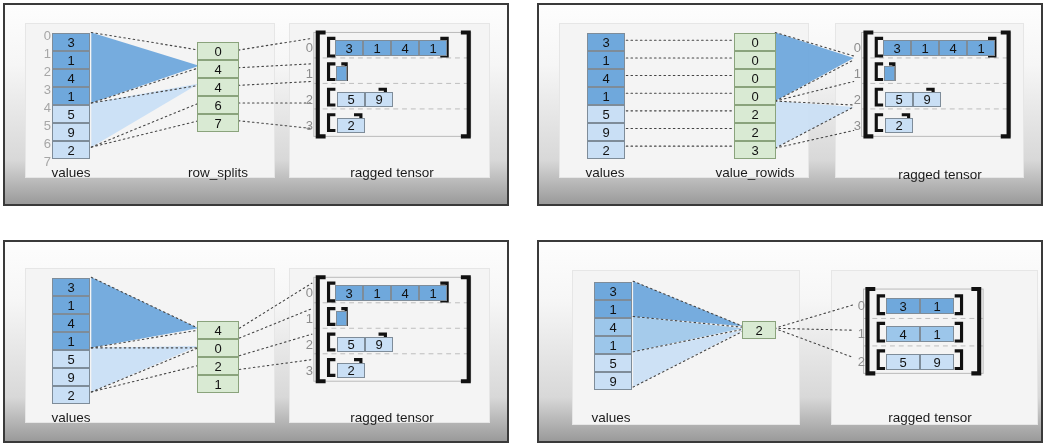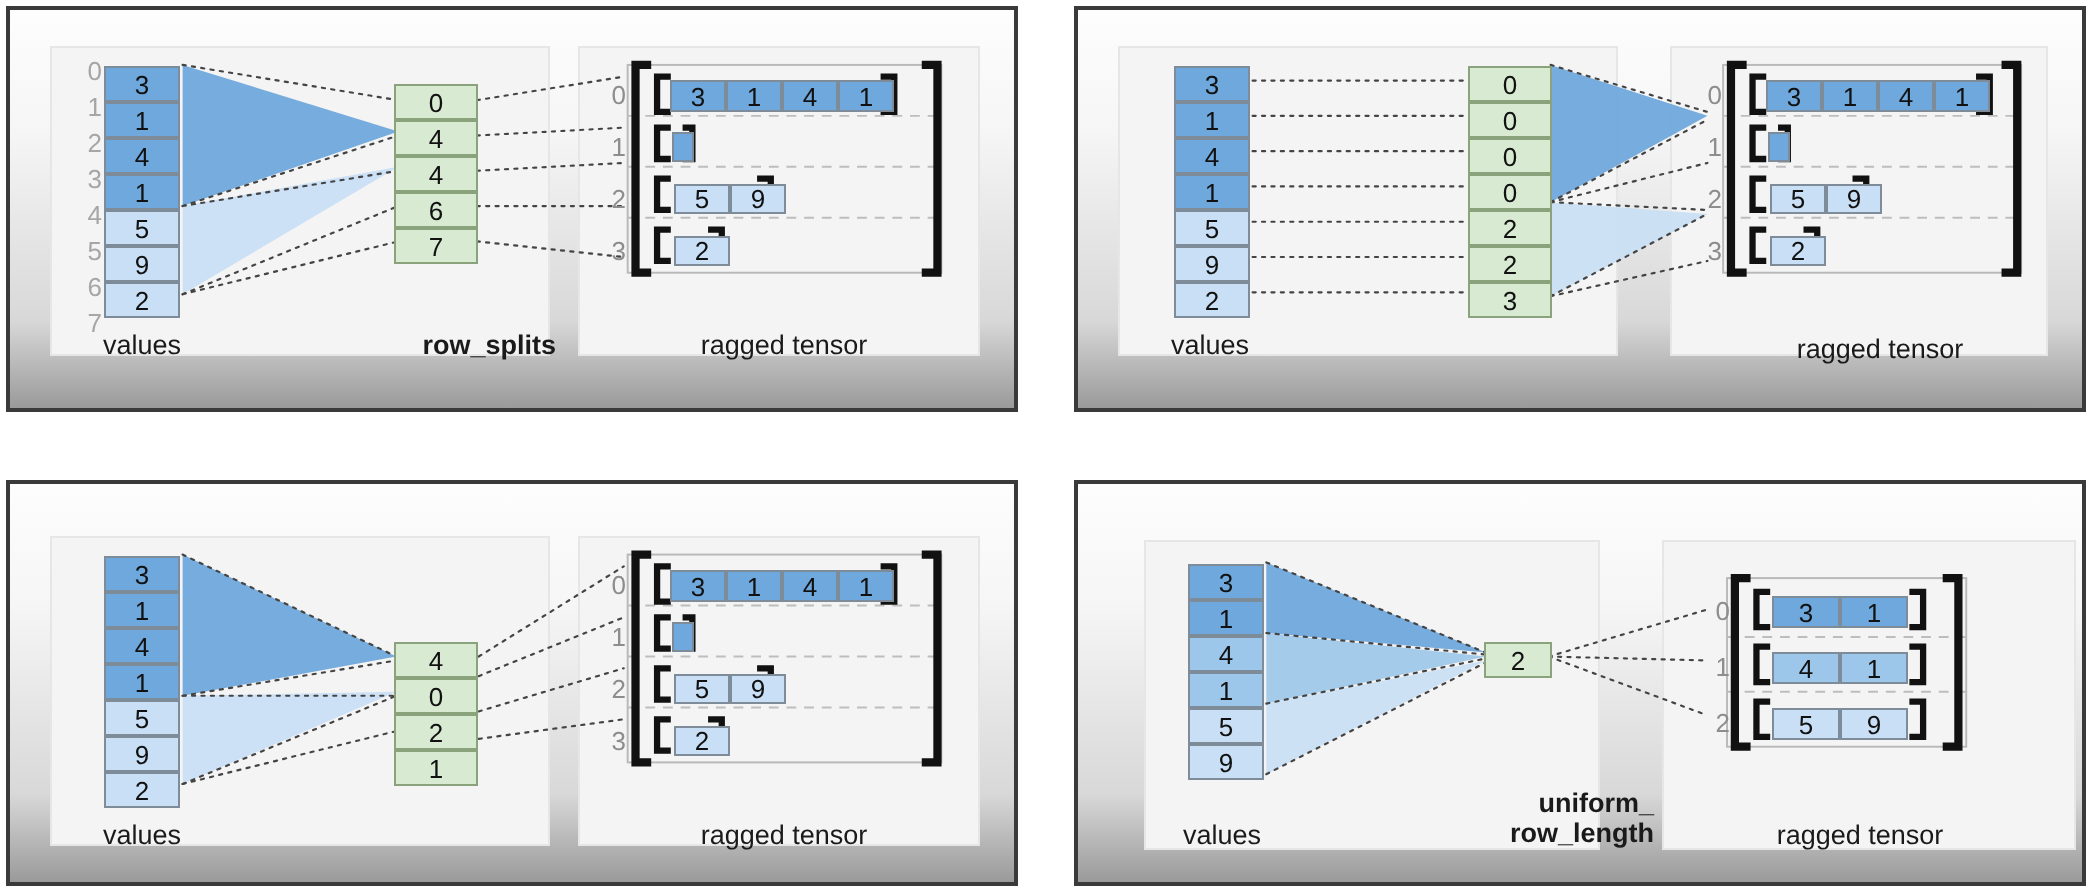--- a/index.html
+++ b/index.html
@@ -32,21 +32,21 @@
 
   
   .caption {
     position: absolute;
     font-size: 13.5px;
     color: #1a1a1a;
     text-align: center;
     white-space: pre-line;
     line-height: 15px;
   }
-  .caption.bold { font-weight: bold; text-align: right; }
+  .caption.bold { font-weight: normal; }
 
   
   .cell {
     position: absolute;
     border: 1px solid #7e8c99;
     font-size: 13px;
     color: #111;
     text-align: center;
     line-height: 1;
     display: flex;
@@ -227,20 +227,21 @@
     <div class="cell dark" style="left:344px; top:35px; width:28px; height:16px;">3</div>
     <div class="cell dark" style="left:372px; top:35px; width:28px; height:16px;">1</div>
     <div class="cell dark" style="left:400px; top:35px; width:28px; height:16px;">4</div>
     <div class="cell dark" style="left:428px; top:35px; width:28px; height:16px;">1</div>
     <div class="cell dark" style="left:345px; top:61px; width:11px; height:15px;"></div>
     <div class="cell light" style="left:346px; top:87px; width:28px; height:15px;">5</div>
     <div class="cell light" style="left:374px; top:87px; width:28px; height:15px;">9</div>
     <div class="cell light" style="left:346px; top:113px; width:28px; height:15px;">2</div>
 
     <div class="caption" style="left:26px; top:160px; width:80px;">values</div>
+    <div class="caption bold" style="left:151px; top:160px; width:130px;">value_rowids</div>
     <div class="caption" style="left:326px; top:162px; width:150px;">ragged tensor</div>
   </div>
 
   <div class="panel" style="left:3px; top:240px; width:506px; height:203px;">
     <div class="card" style="left:20px; top:26px; width:250px; height:155px;"></div>
     <div class="card" style="left:284px; top:26px; width:201px; height:155px;"></div>
 
     <svg class="ov" viewBox="0 0 506 203">
       <polygon points="85,36 85,108 194,88" fill="#6fa8dc" opacity="0.95"></polygon>
       <polygon points="85,108 85,153 194,106" fill="#c9dff5" opacity="0.95"></polygon>
@@ -343,18 +344,16 @@
     <div class="idx dk" style="left:314px; top:113px; width:12px;">2</div>
 
     <div class="cell dark" style="left:347px; top:56px; width:34px; height:16px;">3</div>
     <div class="cell dark" style="left:381px; top:56px; width:34px; height:16px;">1</div>
     <div class="cell mid" style="left:347px; top:84px; width:34px; height:16px;">4</div>
     <div class="cell mid" style="left:381px; top:84px; width:34px; height:16px;">1</div>
     <div class="cell light" style="left:347px; top:112px; width:34px; height:16px;">5</div>
     <div class="cell light" style="left:381px; top:112px; width:34px; height:16px;">9</div>
 
     <div class="caption" style="left:32px; top:168px; width:80px;">values</div>
-    <div class="caption bold" style="left:158px; top:152px; width:130px;">uniform_
-row_length</div>
     <div class="caption" style="left:316px; top:168px; width:150px;">ragged tensor</div>
   </div>
 
 </div>
 
 </body></html>

